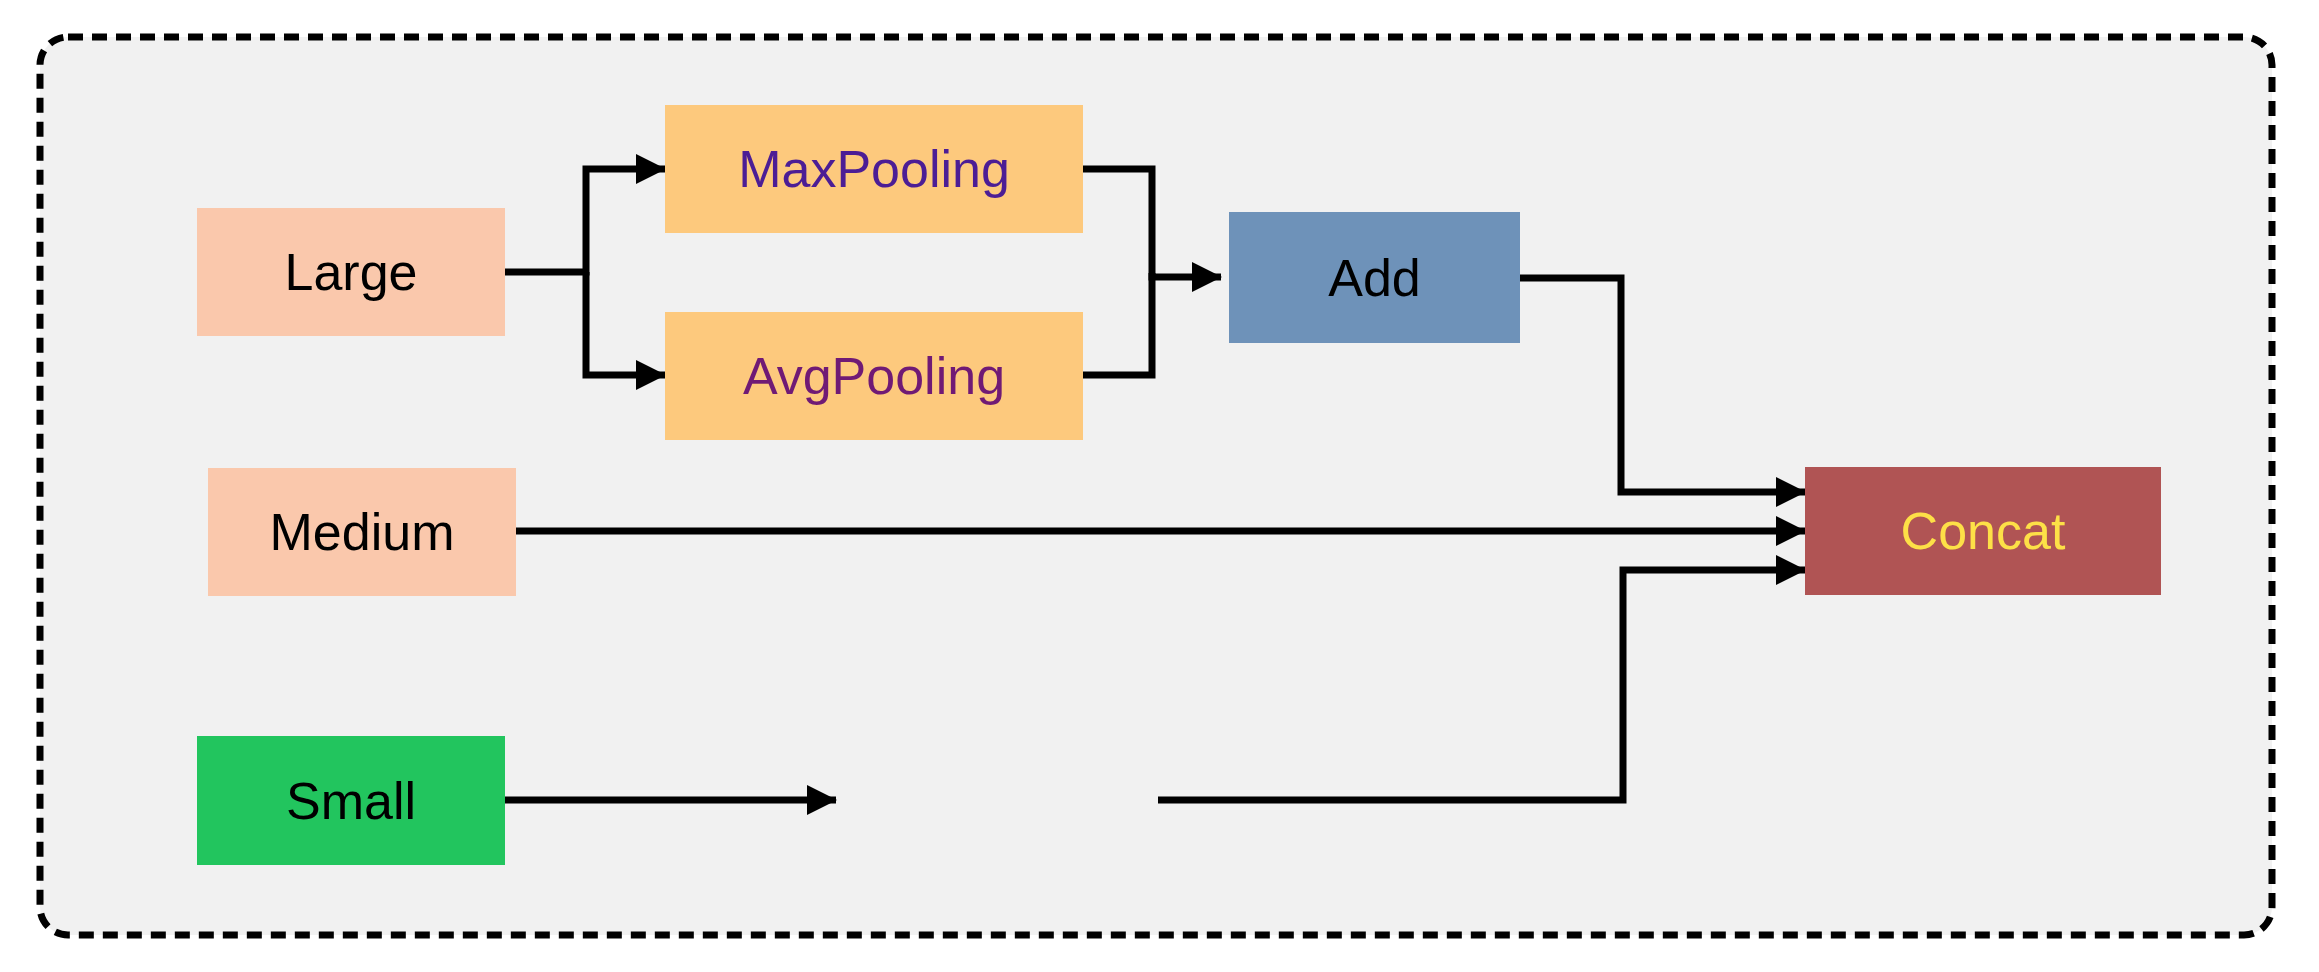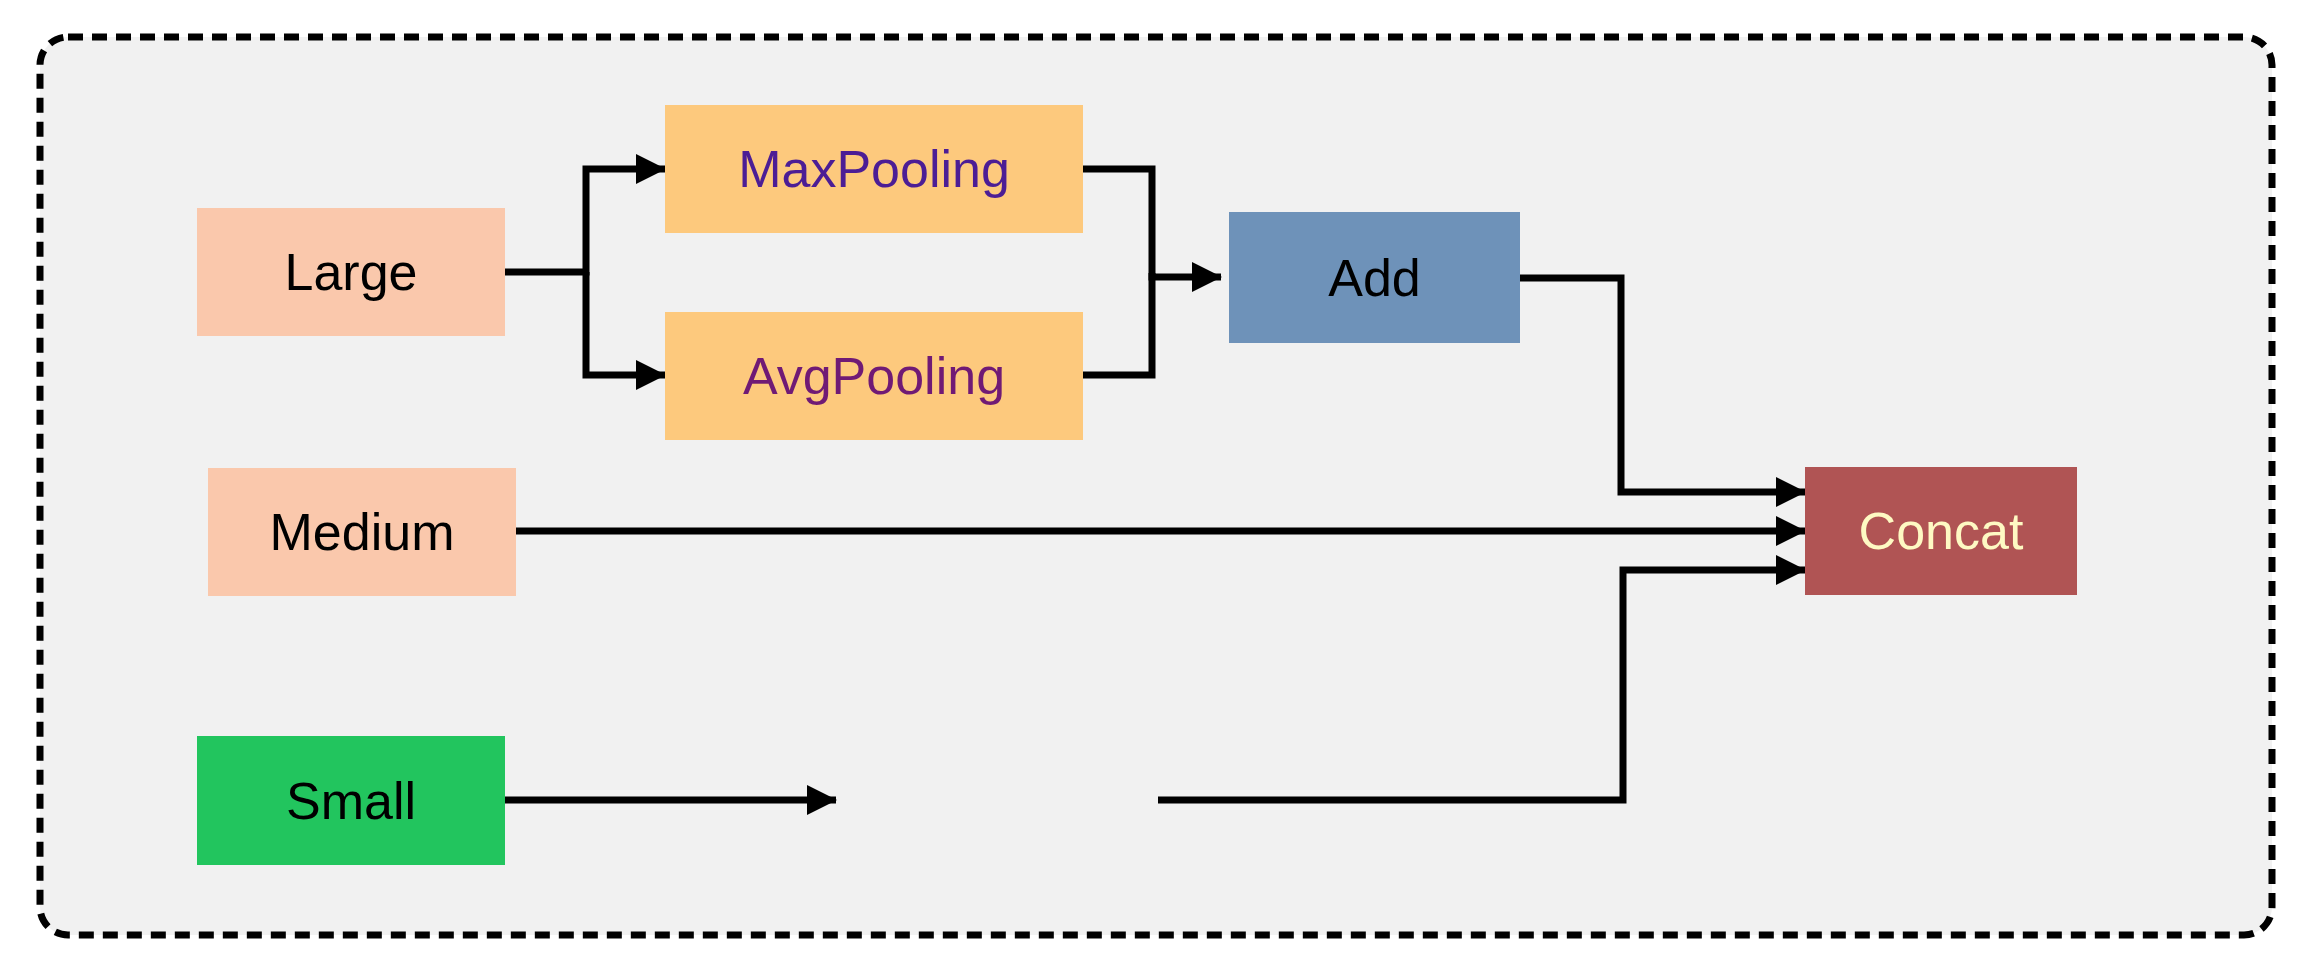--- a/index.html
+++ b/index.html
@@ -61,17 +61,17 @@
   </div>
   <div class="node" style="left: 1221px; top: 212px; width: 291px; height: 131px; background: rgb(110, 146, 185); color: rgb(0, 0, 0); margin-left: 8px;">
     <span>Add</span>
   </div>
   <div class="node" style="left: 198px; top: 468px; width: 308px; height: 128px; background: rgb(250, 200, 172); color: rgb(0, 0, 0); margin-left: 10px;">
     <span>Medium</span>
   </div>
   <div class="node" style="left: 197px; top: 736px; width: 308px; height: 129px; background: #22c55e; color: rgb(0, 0, 0);">
     <span>Small</span>
   </div>
-  <div class="node" style="left: 1805px; top: 467px; width: 272px; height: 128px; background: rgb(176, 84, 84); color: #fef9c3;">
+  <div class="node" style="left: 1805px; top: 467px; width: 356px; height: 128px; background: rgb(176, 84, 84); color: #fde047;">
     <span>Concat</span>
   </div>
 
 </div>
 
 </body></html>

